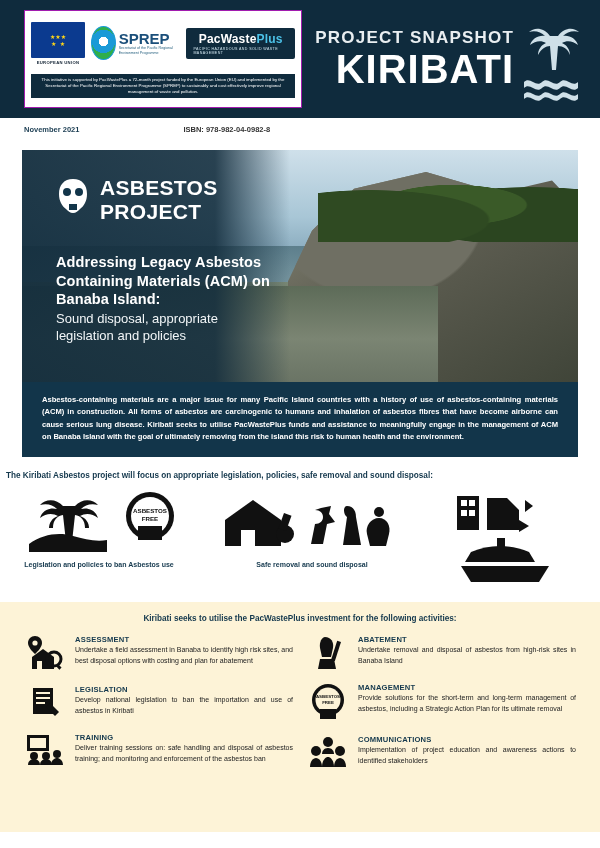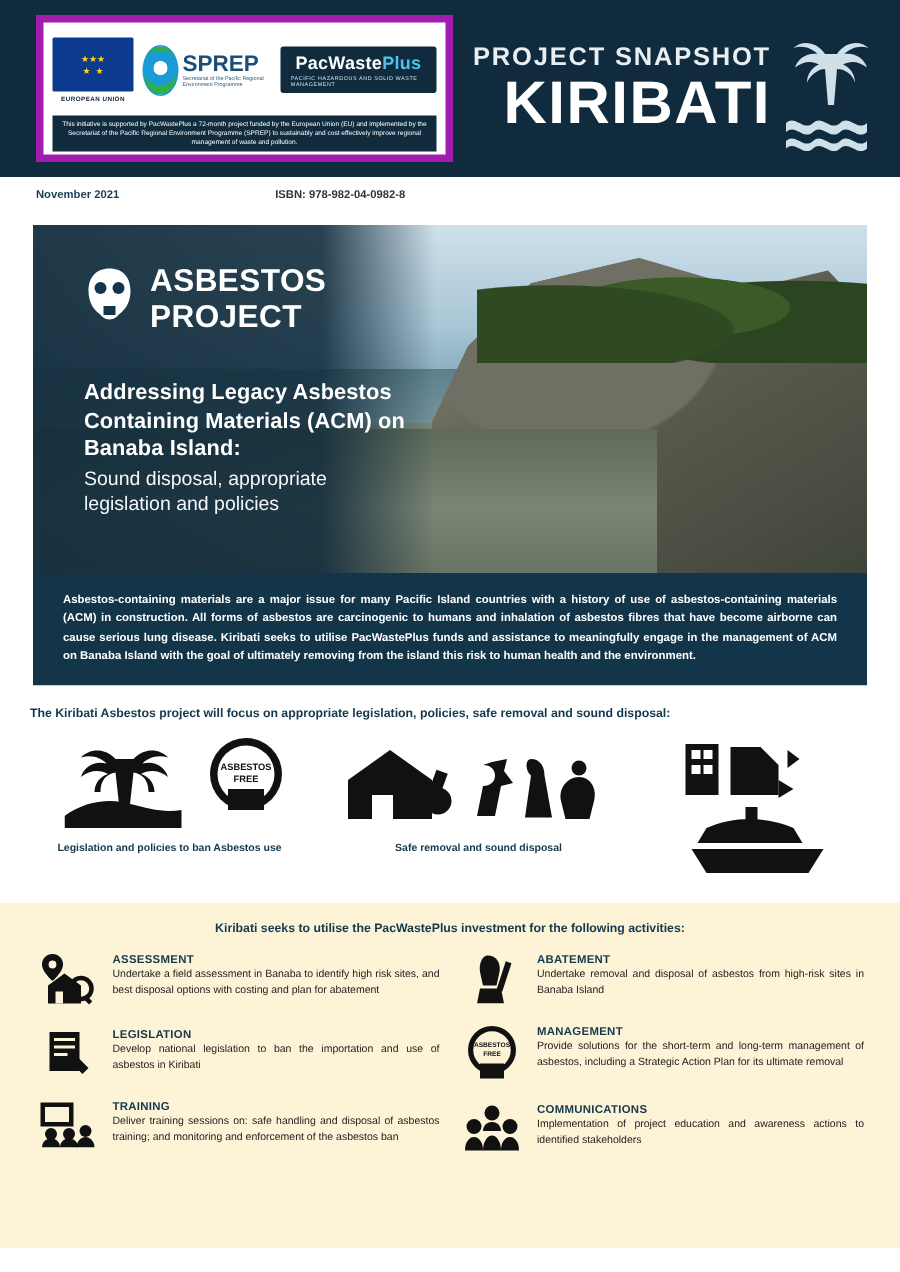--- a/index.html
+++ b/index.html
@@ -20,21 +20,21 @@
     height: 118px;
     background: #0f2b3d;
     display: flex;
     align-items: stretch;
   }
   .logo-card {
     background: #ffffff;
     margin: 10px 0 10px 24px;
     padding: 4px 6px 2px 6px;
     width: 278px;
-    border: 5px solid #a21caf;
+    border: 1px solid #a21caf;
     display: flex;
     flex-direction: column;
     justify-content: flex-start;
   }
   .logo-row { display: flex; align-items: center; gap: 6px; height: 56px; }
   .eu-logo { width: 58px; text-align: center; }
   .eu-flag {
     width: 54px; height: 36px; background: #0b3a8f; position: relative;
     border-radius: 1px;
   }
@@ -127,21 +127,21 @@
   }
   .hero-sub { margin-top: 2px; font-size: 13px; line-height: 1.3; color: #f2f6f8; }
 
   
   .intro {
     background: #12354a; color: #fff; margin: 0 22px; padding: 12px 20px 14px 20px;
     font-size: 7.6px; line-height: 1.62; text-align: justify; font-weight: bold;
   }
 
   
-  .focus { background: #ffffff; padding: 14px 24px 4px 20px; border-radius: 16px; }
+  .focus { background: #ffffff; padding: 14px 24px 4px 6px; border-radius: 16px; }
   .focus-title { font-size: 8.2px; font-weight: bold; color: #14384d; }
   .icon-strip {
     position: relative; height: 112px; margin-top: 6px;
     display: flex; align-items: flex-start; justify-content: space-between;
     padding: 4px 16px 0 18px;
   }
   .icon-group { position: relative; text-align: center; color: #14384d; }
   .icon-caption { font-size: 7px; font-weight: bold; line-height: 1.35; margin-top: 4px; }
   .glyph { color: #111; }
 

